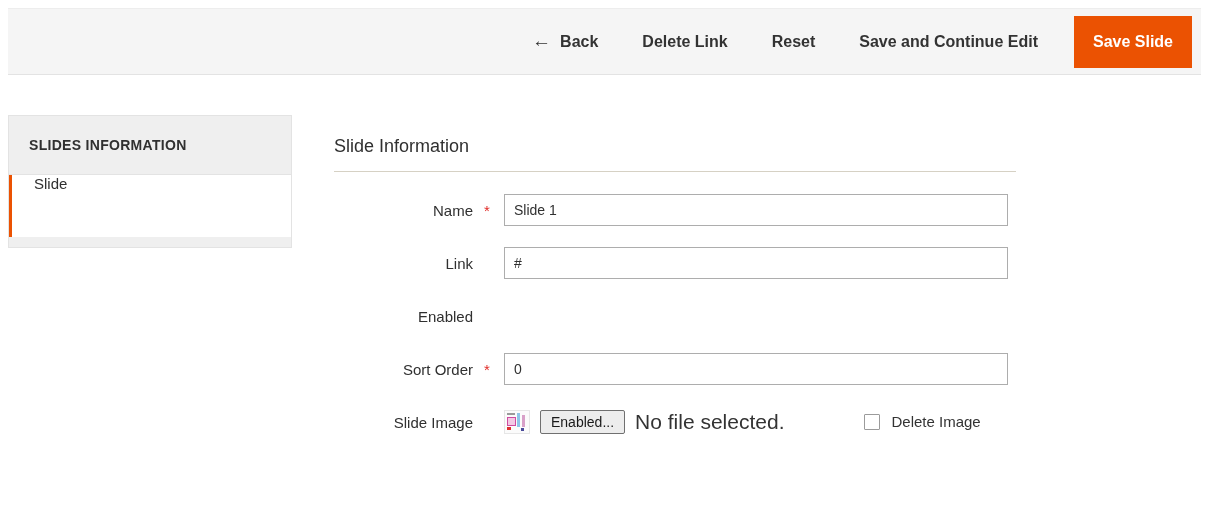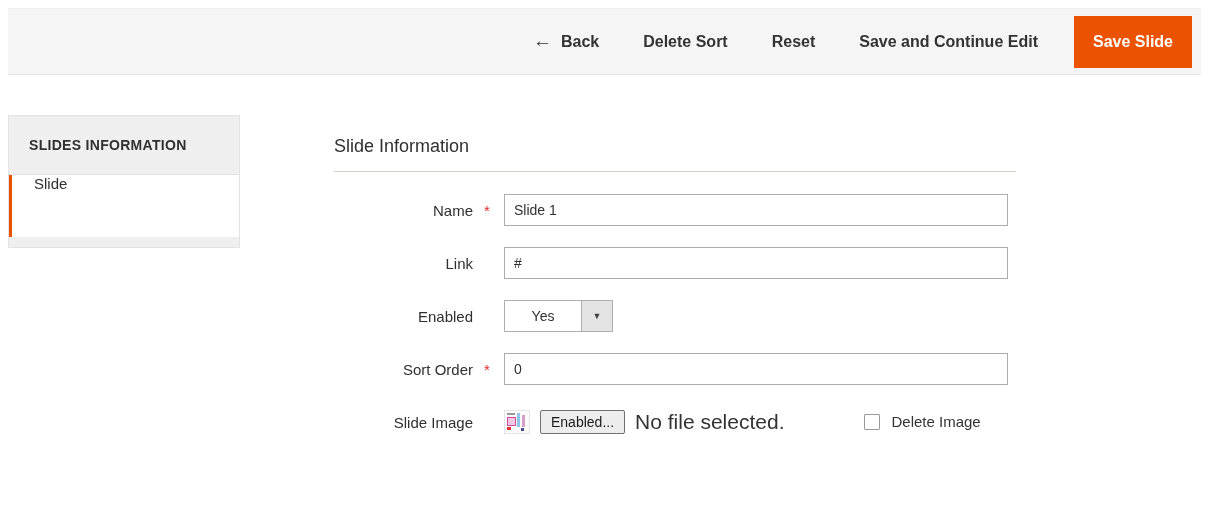--- a/index.html
+++ b/index.html
@@ -83,21 +83,21 @@
     top: 76px;
     width: 1210px;
     height: 448px;
   }
 
   
   .side-nav {
     position: absolute;
     left: 8px;
     top: 39px;
-    width: 232px;
+    width: 284px;
     background: #ffffff;
   }
   .side-nav-title {
     background: #efefef;
     border: 1px solid #e3e3e3;
     border-bottom: none;
     box-sizing: border-box;
     height: 59px;
     display: flex;
     align-items: center;
@@ -281,21 +281,21 @@
 
 <div class="page-actions">
   <div class="page-actions-inner">
 
     <button class="action-link back">
       <span class="back-arrow">←</span>
       <span>Back</span>
     </button>
 
     <button class="action-link">
-      <span>Delete Sort</span>
+      <span>Delete Link</span>
     </button>
 
     <button class="action-link">
       <span>Reset</span>
     </button>
 
     <button class="action-link">
       <span>Save and Continue Edit</span>
     </button>
 
@@ -329,26 +329,20 @@
       <div class="field-label">Link</div>
       <div class="req-star"></div>
       <div class="control">
         <input class="text-input" type="text" value="#" style="">
       </div>
     </div>
 
     <div class="field-row">
       <div class="field-label">Enabled</div>
       <div class="req-star"></div>
-      <div class="control">
-        <div class="select-box">
-          <div class="select-value">Yes</div>
-          <div class="select-arrow">▼</div>
-        </div>
-      </div>
     </div>
 
     <div class="field-row">
       <div class="field-label">Sort Order</div>
       <div class="req-star">*</div>
       <div class="control">
         <input class="text-input" type="text" value="0" style="">
       </div>
     </div>
 

